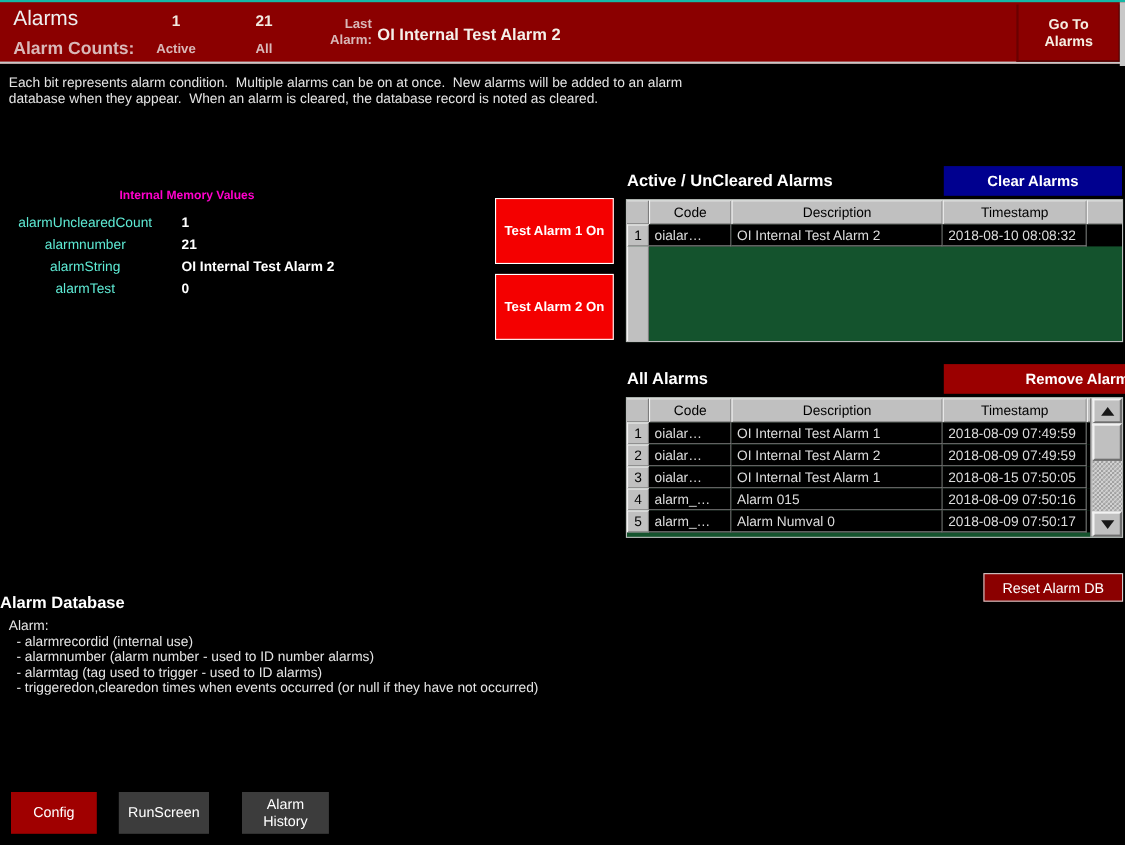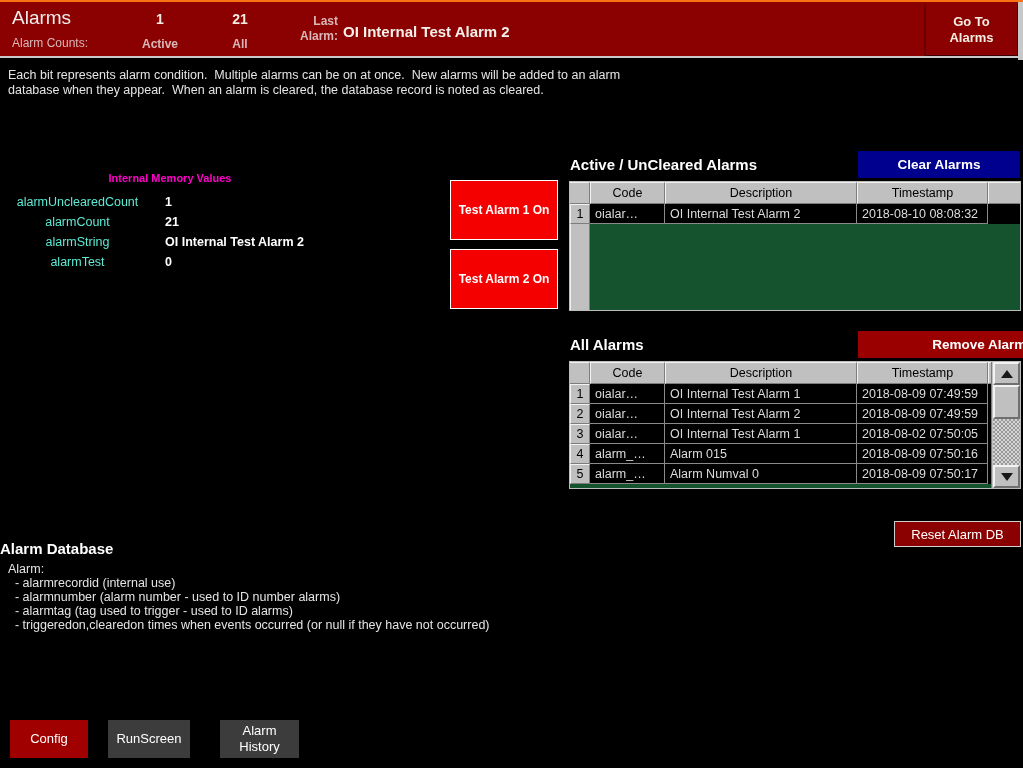--- a/index.html
+++ b/index.html
@@ -16,40 +16,40 @@
     position: relative;
   }
 
   
   #header-bar {
     position: absolute;
     left: 0; top: 0;
     width: 1023px;
     height: 58px;
     background: #8b0000;
-    border-top: 2px solid #f97316;
+    border-top: 2px solid #14b8a6;
     border-bottom: 2px solid #c8c8c8;
     box-sizing: border-box;
   }
   #header-bar .hdr-inner {
     position: relative;
     width: 100%;
     height: 100%;
   }
   .hdr-title {
     position: absolute;
     left: 12px; top: 5px;
     font-size: 19px;
     color: #efefef;
   }
   .hdr-subtitle {
     position: absolute;
     left: 12px; top: 34px;
-    font-size: 12px;
-    font-weight: normal;
+    font-size: 16px;
+    font-weight: bold;
     color: #d9b8b8;
   }
   .hdr-num {
     position: absolute;
     top: 9px;
     font-size: 14px;
     font-weight: bold;
     color: #f2eae0;
     text-align: center;
     width: 60px;
@@ -443,21 +443,21 @@
 </div>
 
 <div id="memory-panel">
   <div id="memory-title">Internal Memory Values</div>
 
   <div class="mem-row">
     <div class="mem-label">alarmUnclearedCount</div>
     <div class="mem-value">1</div>
   </div>
   <div class="mem-row">
-    <div class="mem-label">alarmCount</div>
+    <div class="mem-label">alarmnumber</div>
     <div class="mem-value">21</div>
   </div>
   <div class="mem-row">
     <div class="mem-label">alarmString</div>
     <div class="mem-value">OI Internal Test Alarm 2</div>
   </div>
   <div class="mem-row">
     <div class="mem-label">alarmTest</div>
     <div class="mem-value">0</div>
   </div>
@@ -512,21 +512,21 @@
       <div class="td gutter">2</div>
       <div class="td c-code">oialar…</div>
       <div class="td c-desc">OI Internal Test Alarm 2</div>
       <div class="td c-time">2018-08-09 07:49:59</div>
       <div class="td c-pad"></div>
     </div>
     <div class="tr">
       <div class="td gutter">3</div>
       <div class="td c-code">oialar…</div>
       <div class="td c-desc">OI Internal Test Alarm 1</div>
-      <div class="td c-time">2018-08-02 07:50:05</div>
+      <div class="td c-time">2018-08-15 07:50:05</div>
       <div class="td c-pad"></div>
     </div>
     <div class="tr">
       <div class="td gutter">4</div>
       <div class="td c-code">alarm_…</div>
       <div class="td c-desc">Alarm 015</div>
       <div class="td c-time">2018-08-09 07:50:16</div>
       <div class="td c-pad"></div>
     </div>
     <div class="tr">

